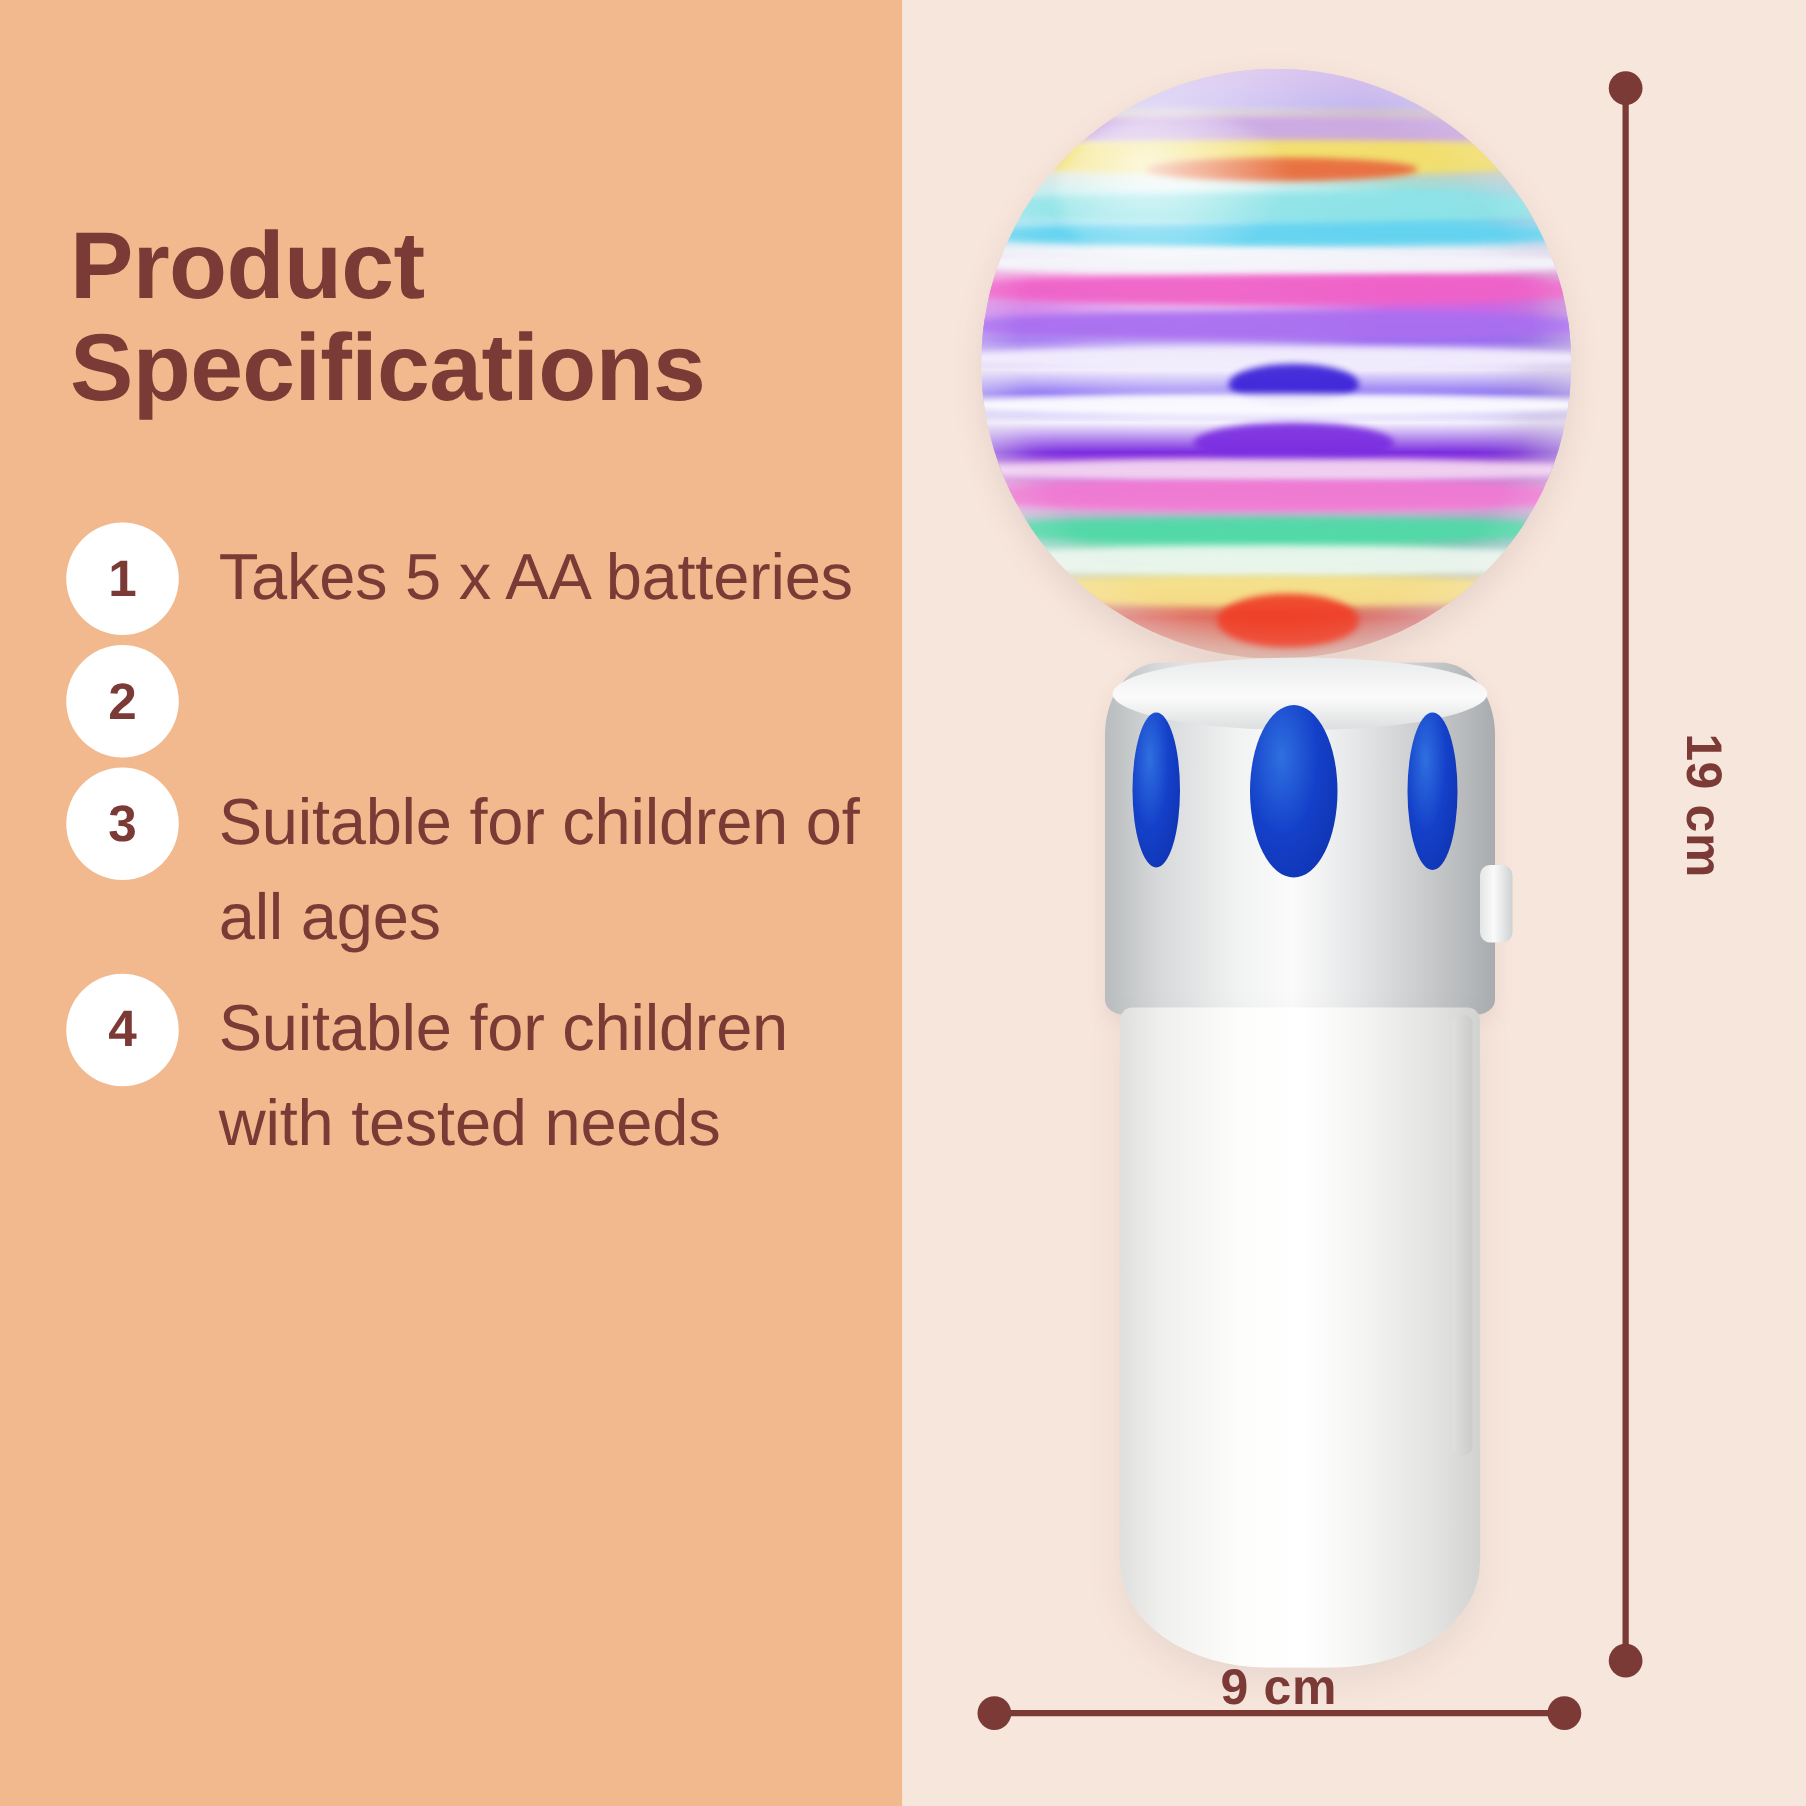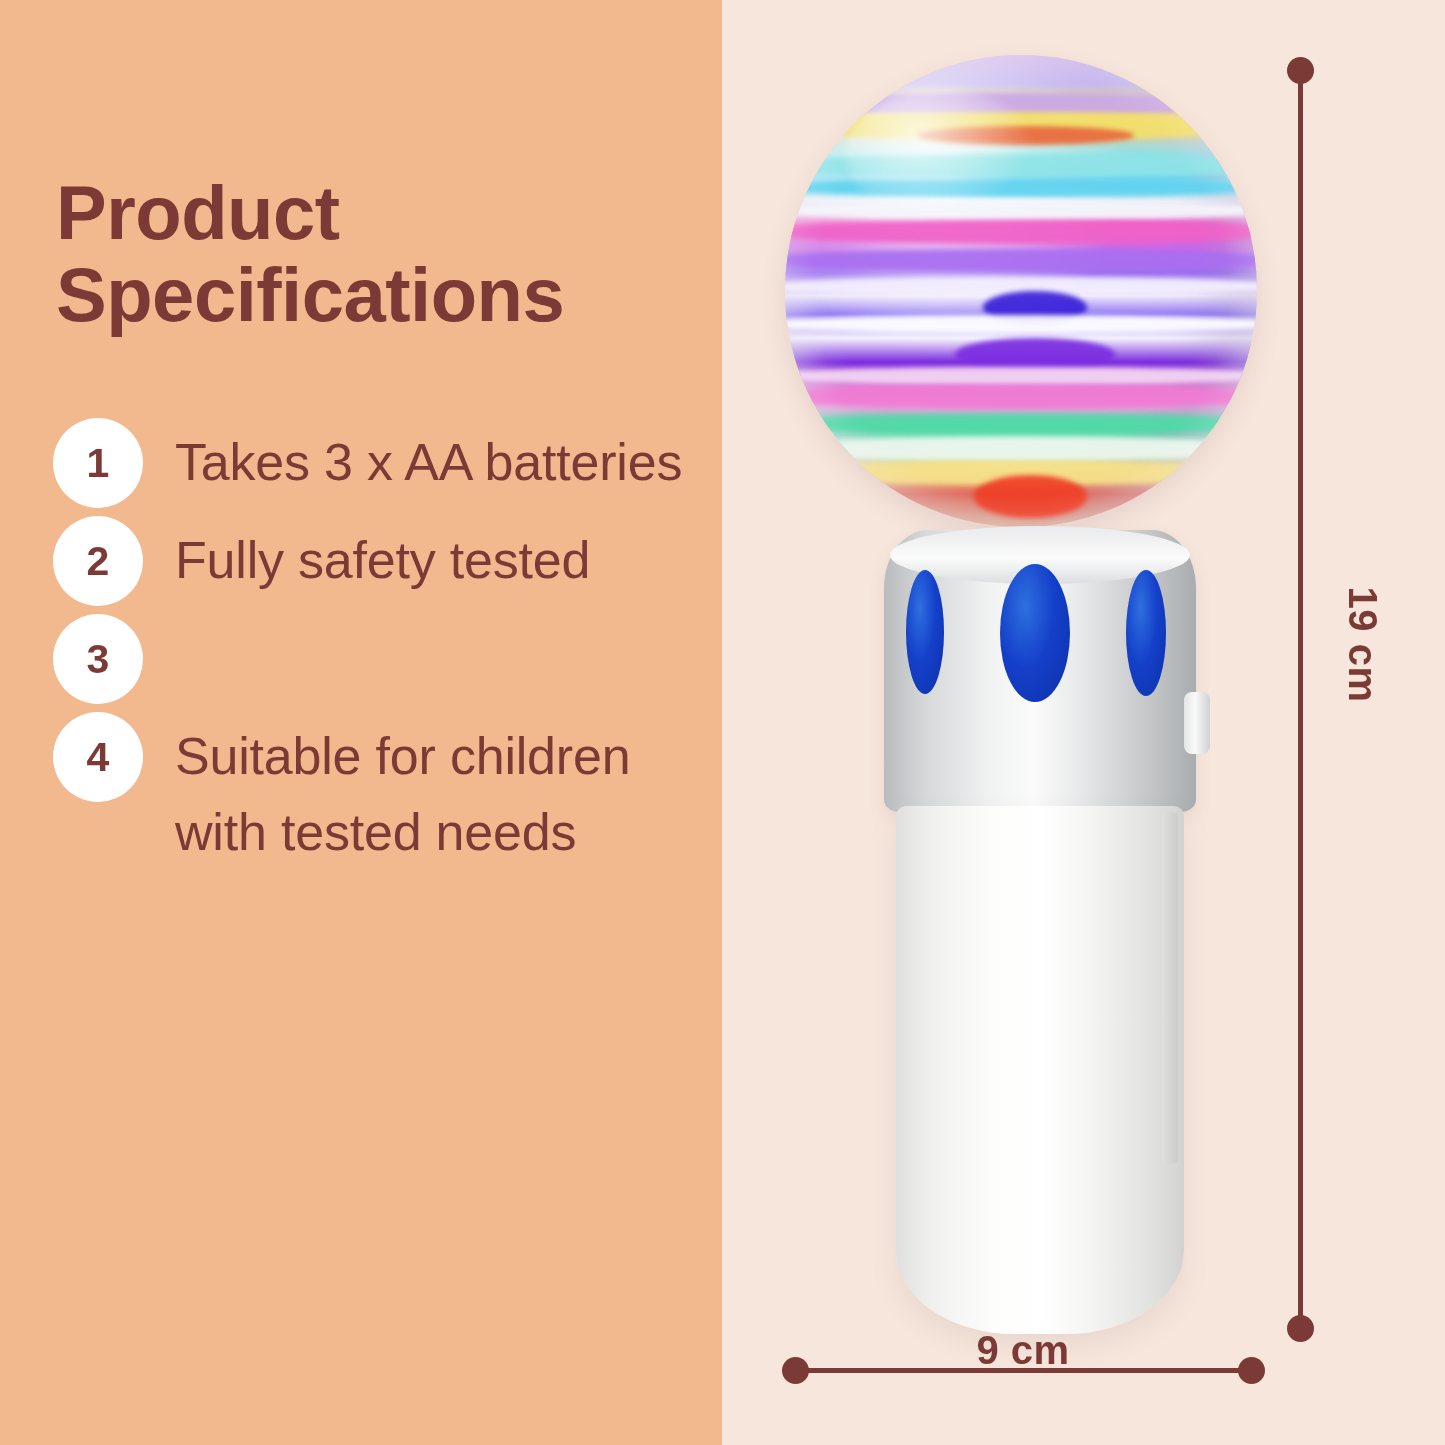--- a/index.html
+++ b/index.html
@@ -299,30 +299,30 @@
   <div class="panel-left"></div>
   <div class="panel-right"></div>
 
   <div class="page-title">Product
 Specifications</div>
 
   <div class="spec-list">
 
     <div class="spec-item">
       <div class="spec-badge">1</div>
-      <span class="spec-text">Takes 3 x AA batteries</span>
+      <span class="spec-text">Takes 5 x AA batteries</span>
     </div>
 
     <div class="spec-item">
       <div class="spec-badge">2</div>
-      <span class="spec-text">Fully safety tested</span>
     </div>
 
     <div class="spec-item">
       <div class="spec-badge">3</div>
+      <span class="spec-text">Suitable for children of all ages</span>
     </div>
 
     <div class="spec-item">
       <div class="spec-badge">4</div>
       <span class="spec-text">Suitable for children with tested needs</span>
     </div>
 
   </div>
 
   <div class="product">

